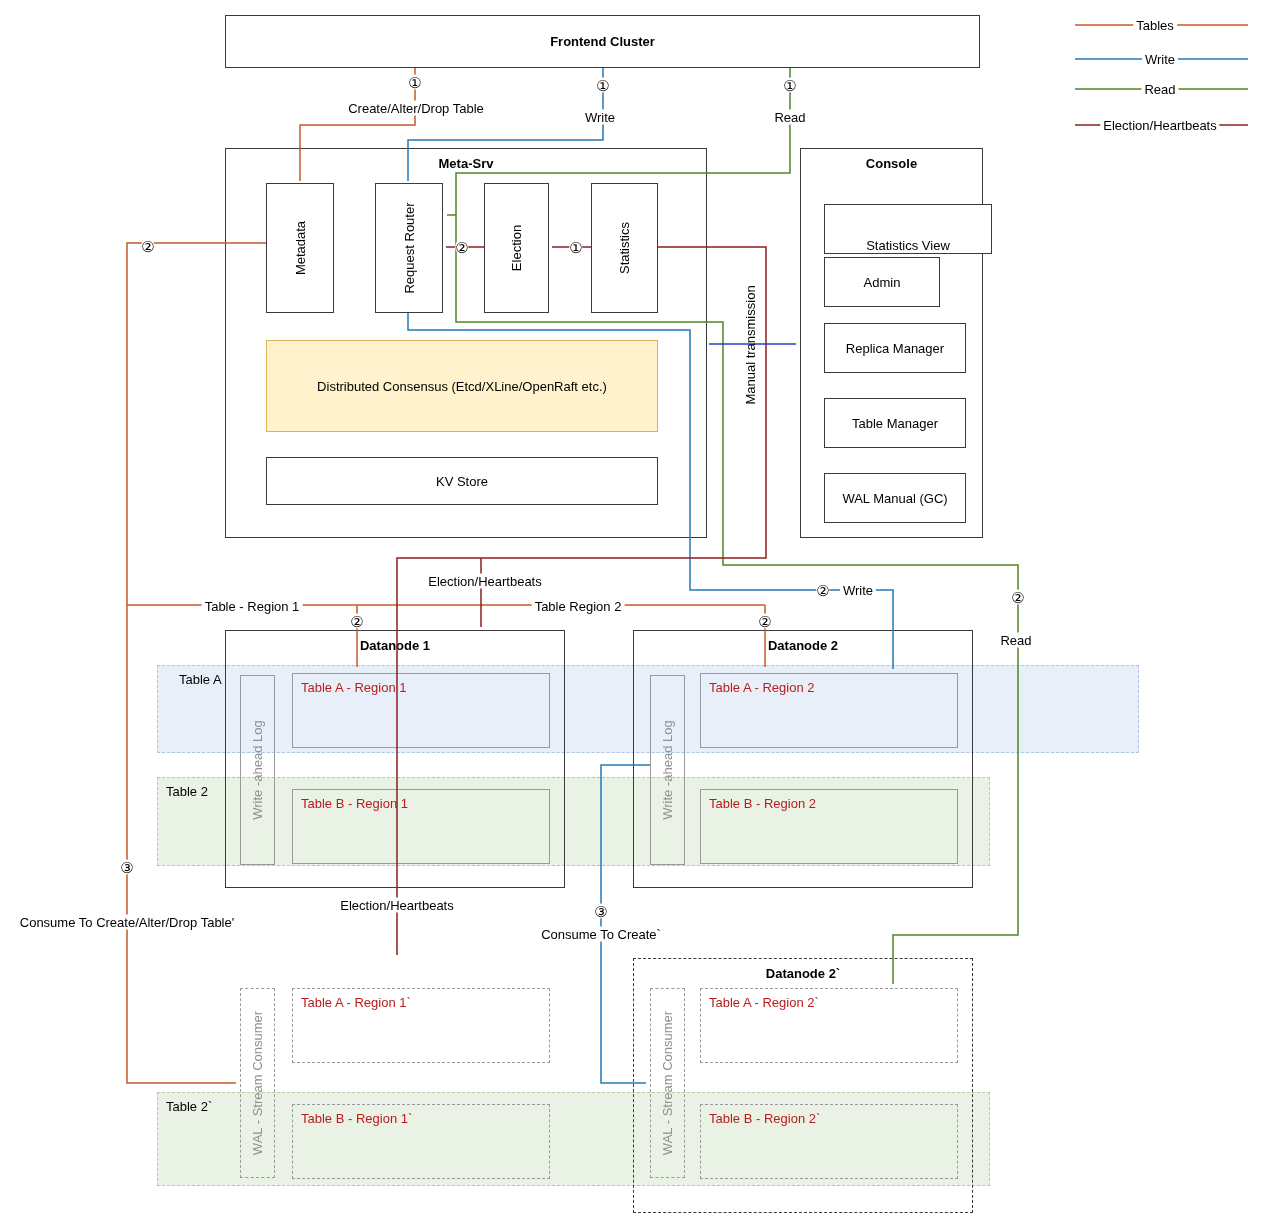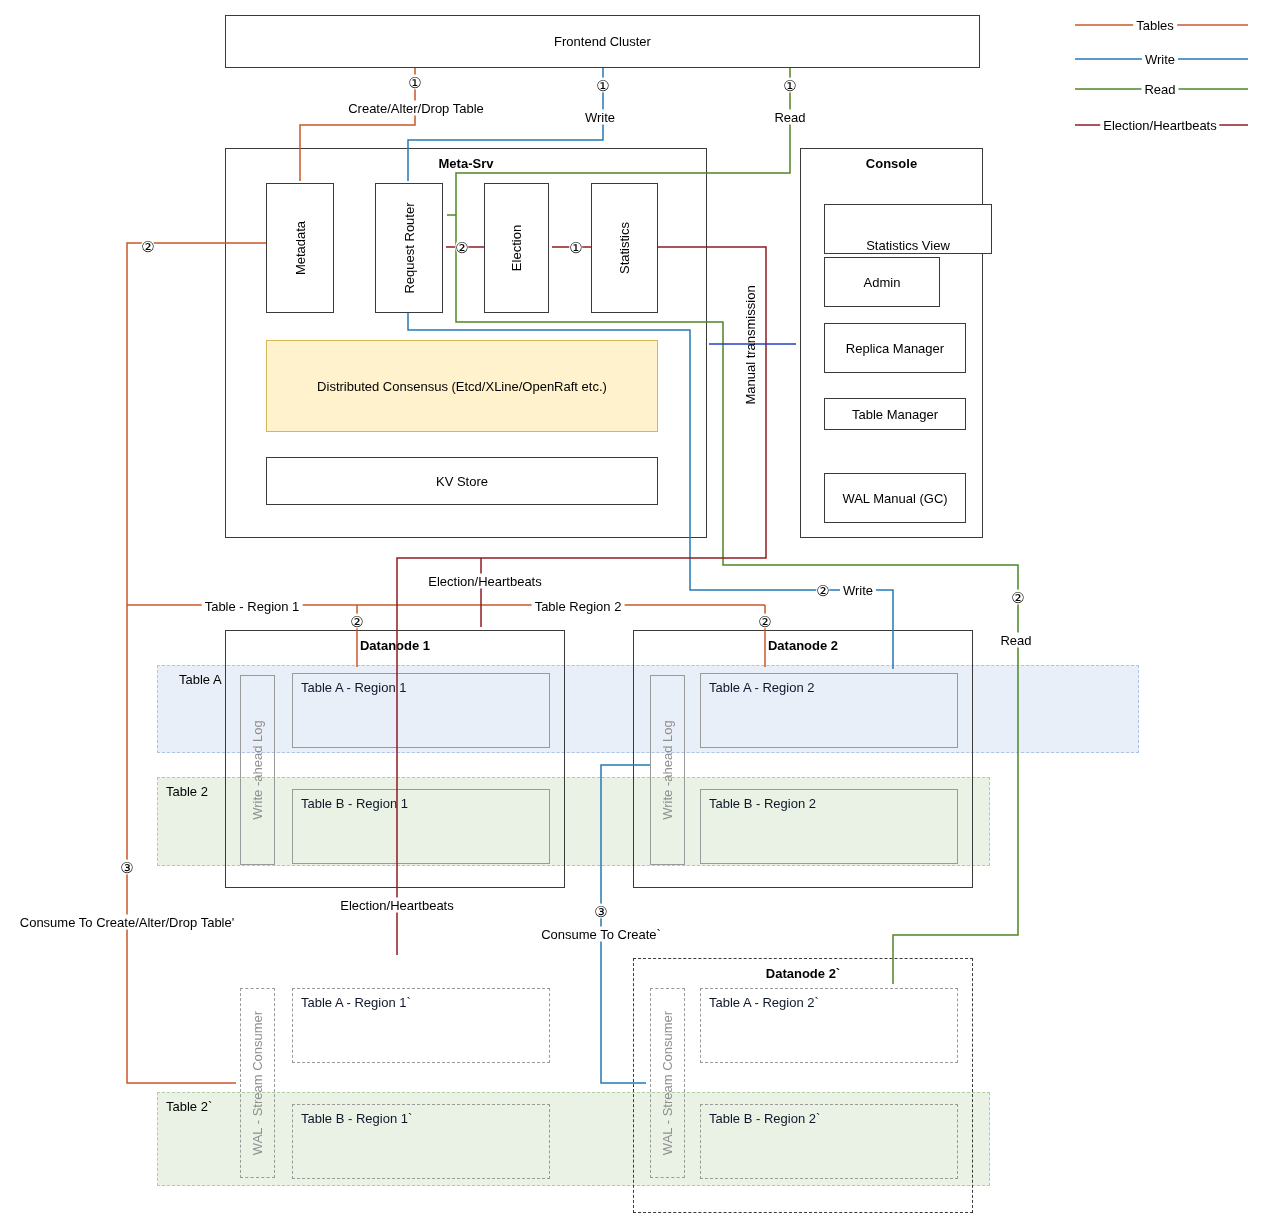--- a/index.html
+++ b/index.html
@@ -1,27 +1,27 @@
 <!DOCTYPE html>
 <html><head>
 <meta charset="utf-8">
 <style>
   * { margin:0; padding:0; box-sizing:border-box; }
   html,body { background:#ffffff; font-family:"Liberation Sans", sans-serif; }
   #canvas { position:relative; width:1280px; height:1230px; background:#fff; overflow:hidden; }
   .box { position:absolute; border:1px solid #3a3a3a; background:transparent; }
   .whitebg { background:#fff; }
   .flexc { display:flex; align-items:center; justify-content:center; text-align:center; }
-  .bold { font-weight:normal; }
+  .bold { font-weight:bold; }
   .fs13 { font-size:13px; color:#000; }
   .toptitle { position:absolute; left:0; right:0; top:7px; text-align:center; font-weight:bold; font-size:13px; color:#000; }
   .vlabel { position:absolute; white-space:nowrap; font-size:13px; color:#000;
             transform:translate(-50%,-50%) rotate(-90deg); }
   .vlabel.gray { color:#8f8f8f; }
-  .region { position:absolute; border:1px solid #9a9a9a; font-size:13px; color:#0f172a; padding:6px 8px; background:transparent; }
+  .region { position:absolute; border:1px solid #9a9a9a; font-size:13px; color:#b91c1c; padding:6px 8px; background:transparent; }
   .dashed { border-style:dashed !important; }
   .band { position:absolute; font-size:13px; color:#000; padding:6px 8px; }
   .band.blue  { background:#E9EFF8; border:1px dashed #AEC4E5; }
   .band.green { background:#E9F2E4; border:1px dashed #B2CCA4; }
   .consensus { background:#FFF2CC; border:1px solid #D6B656; }
   .elabel { position:absolute; font-size:13px; color:#000; background:#fff; padding:0 3px;
             white-space:nowrap; transform:translate(-50%,-50%); }
   .elabel.nobg { background:transparent; }
   .elabel.rot { transform:translate(-50%,-50%) rotate(-90deg); }
   .cnum { position:absolute; font-size:15px; line-height:1; color:#000; background:#fff;
@@ -72,21 +72,21 @@
   </div>
   <div class="box flexc fs13 whitebg" style="left:824px; top:204px; width:168px; height:50px;align-items:flex-end;">
     <span>Statistics View</span>
   </div>
   <div class="box flexc fs13 whitebg" style="left:824px; top:257px; width:116px; height:50px;">
     <span>Admin</span>
   </div>
   <div class="box flexc fs13 whitebg" style="left:824px; top:323px; width:142px; height:50px;">
     <span>Replica Manager</span>
   </div>
-  <div class="box flexc fs13 whitebg" style="left:824px; top:398px; width:142px; height:32px;">
+  <div class="box flexc fs13 whitebg" style="left:824px; top:398px; width:142px; height:50px;">
     <span>Table Manager</span>
   </div>
   <div class="box flexc fs13 whitebg" style="left:824px; top:473px; width:142px; height:50px;">
     <span>WAL Manual (GC)</span>
   </div>
 
   <div class="box" style="left:225px; top:630px; width:340px; height:258px;">
     <div class="toptitle">Datanode 1</div>
   </div>
   <div class="box" style="left:240px; top:675px; width:35px; height:190px; border-color:#9a9a9a;"></div>

